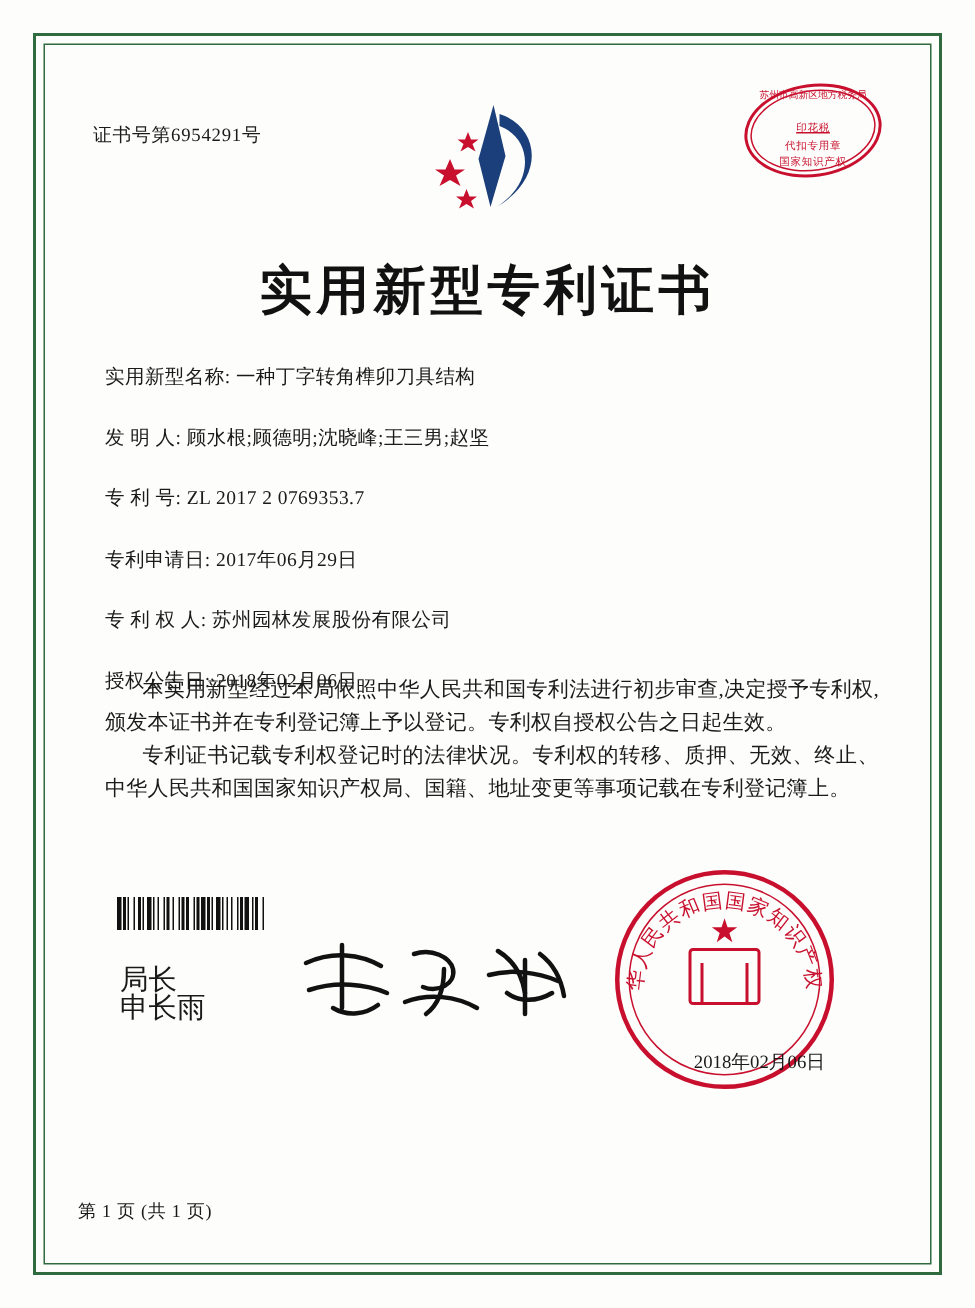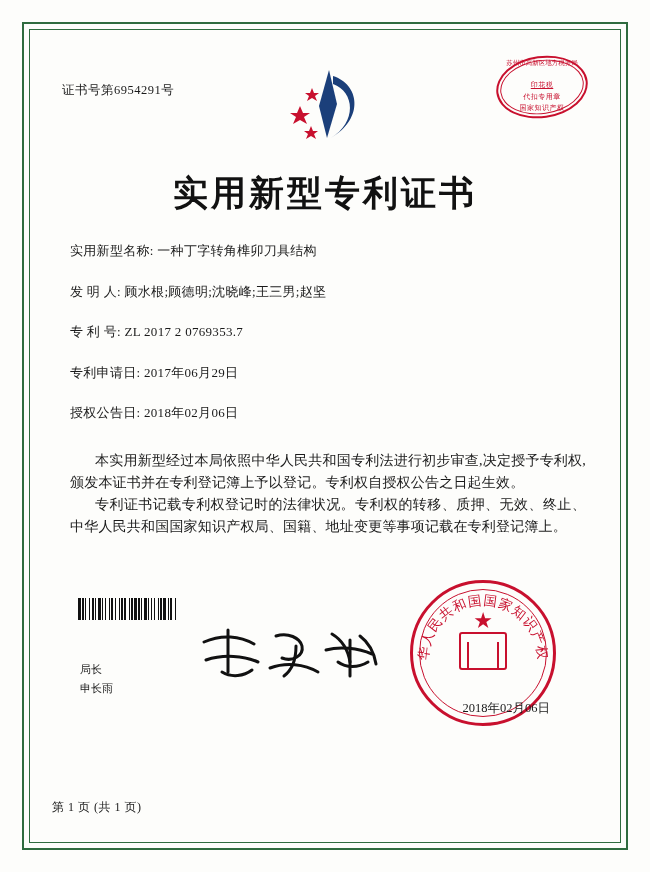--- a/index.html
+++ b/index.html
@@ -175,23 +175,22 @@
     height: 100%;
     background: #111;
     vertical-align: top;
   }
 
   
   .sign-label {
     position: absolute;
     left: 28px;
     top: 592px;
-    font-size: 11px;
+    font-size: 19px;
     line-height: 19px;
-    margin-top: 16px;
   }
   .signature {
     position: absolute;
     left: 140px;
     top: 572px;
     width: 200px;
     height: 60px;
   }
 
   
@@ -314,20 +313,24 @@
         <span class="field-label">发 明 人:</span>
         <span class="field-value">顾水根;顾德明;沈晓峰;王三男;赵坚</span>
       </div>
       <div class="field-row">
         <span class="field-label">专 利 号:</span>
         <span class="field-value">ZL 2017 2 0769353.7</span>
       </div>
       <div class="field-row">
         <span class="field-label">专利申请日:</span>
         <span class="field-value">2017年06月29日</span>
+      </div>
+      <div class="field-row">
+        <span class="field-label">专 利 权 人:</span>
+        <span class="field-value">苏州园林发展股份有限公司</span>
       </div>
       <div class="field-row">
         <span class="field-label">授权公告日:</span>
         <span class="field-value">2018年02月06日</span>
       </div>
     </div>
 
     <div class="body-text">
       <p>本实用新型经过本局依照中华人民共和国专利法进行初步审查,决定授予专利权,颁发本证书并在专利登记簿上予以登记。专利权自授权公告之日起生效。</p>
       <p>专利证书记载专利权登记时的法律状况。专利权的转移、质押、无效、终止、中华人民共和国国家知识产权局、国籍、地址变更等事项记载在专利登记簿上。</p>

